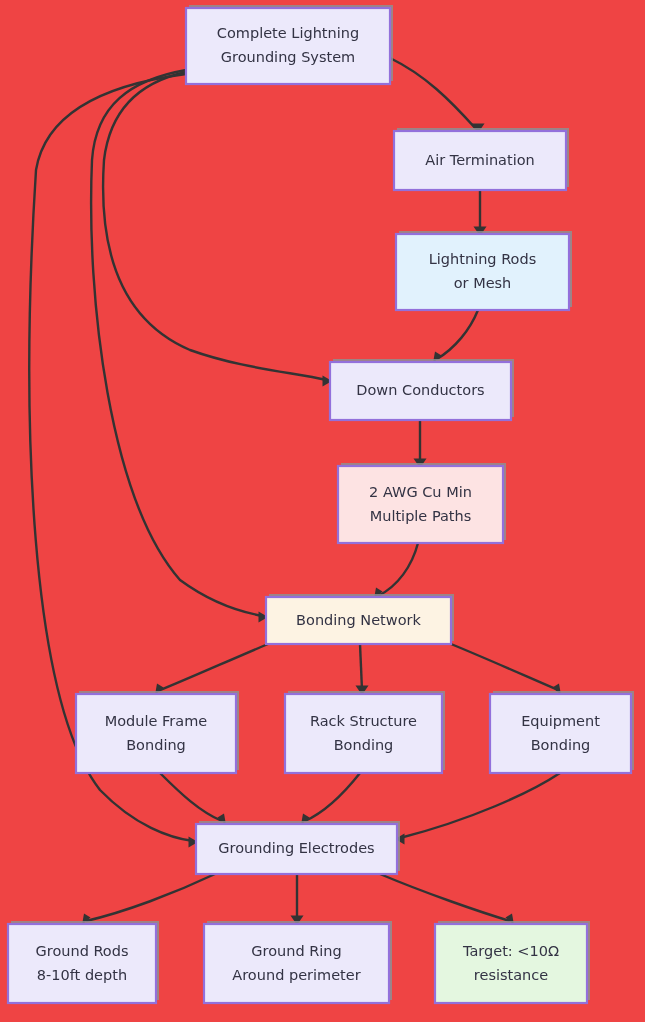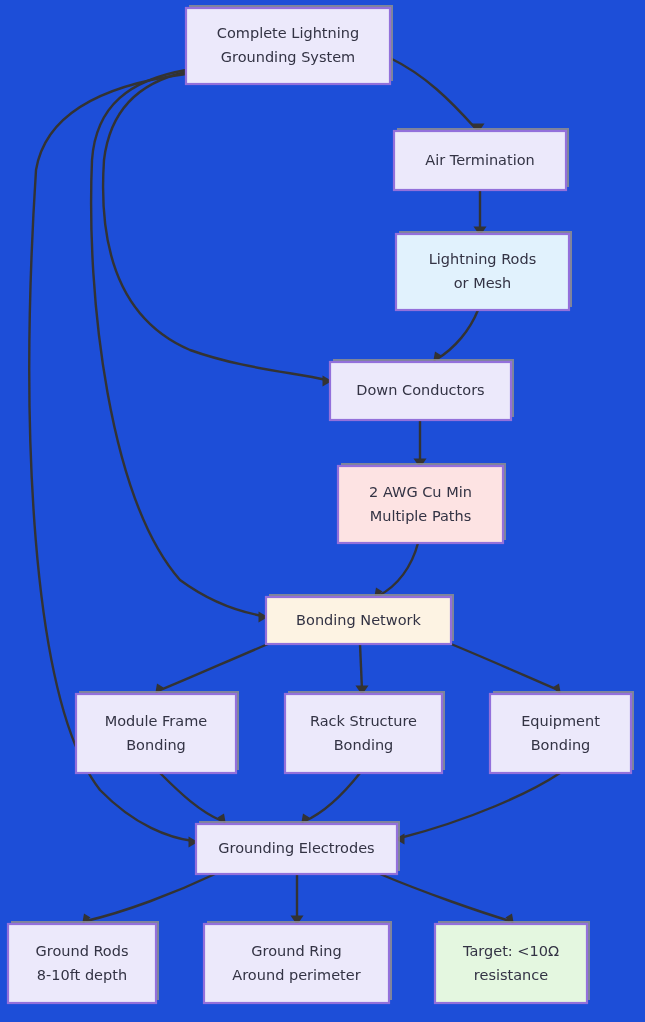--- a/index.html
+++ b/index.html
@@ -10,21 +10,21 @@
   body {
     width: 645px;
     height: 1022px;
     overflow: hidden;
     font-family: "DejaVu Sans", sans-serif;
   }
   #diagram-root {
     position: relative;
     width: 645px;
     height: 1022px;
-    background: #1d4ed8;
+    background: #ef4444;
   }
   svg#flowchart {
     display: block;
     width: 645px;
     height: 1022px;
   }
   .node-rect {
     stroke-width: 2.2px;
   }
   .node-shadow {

